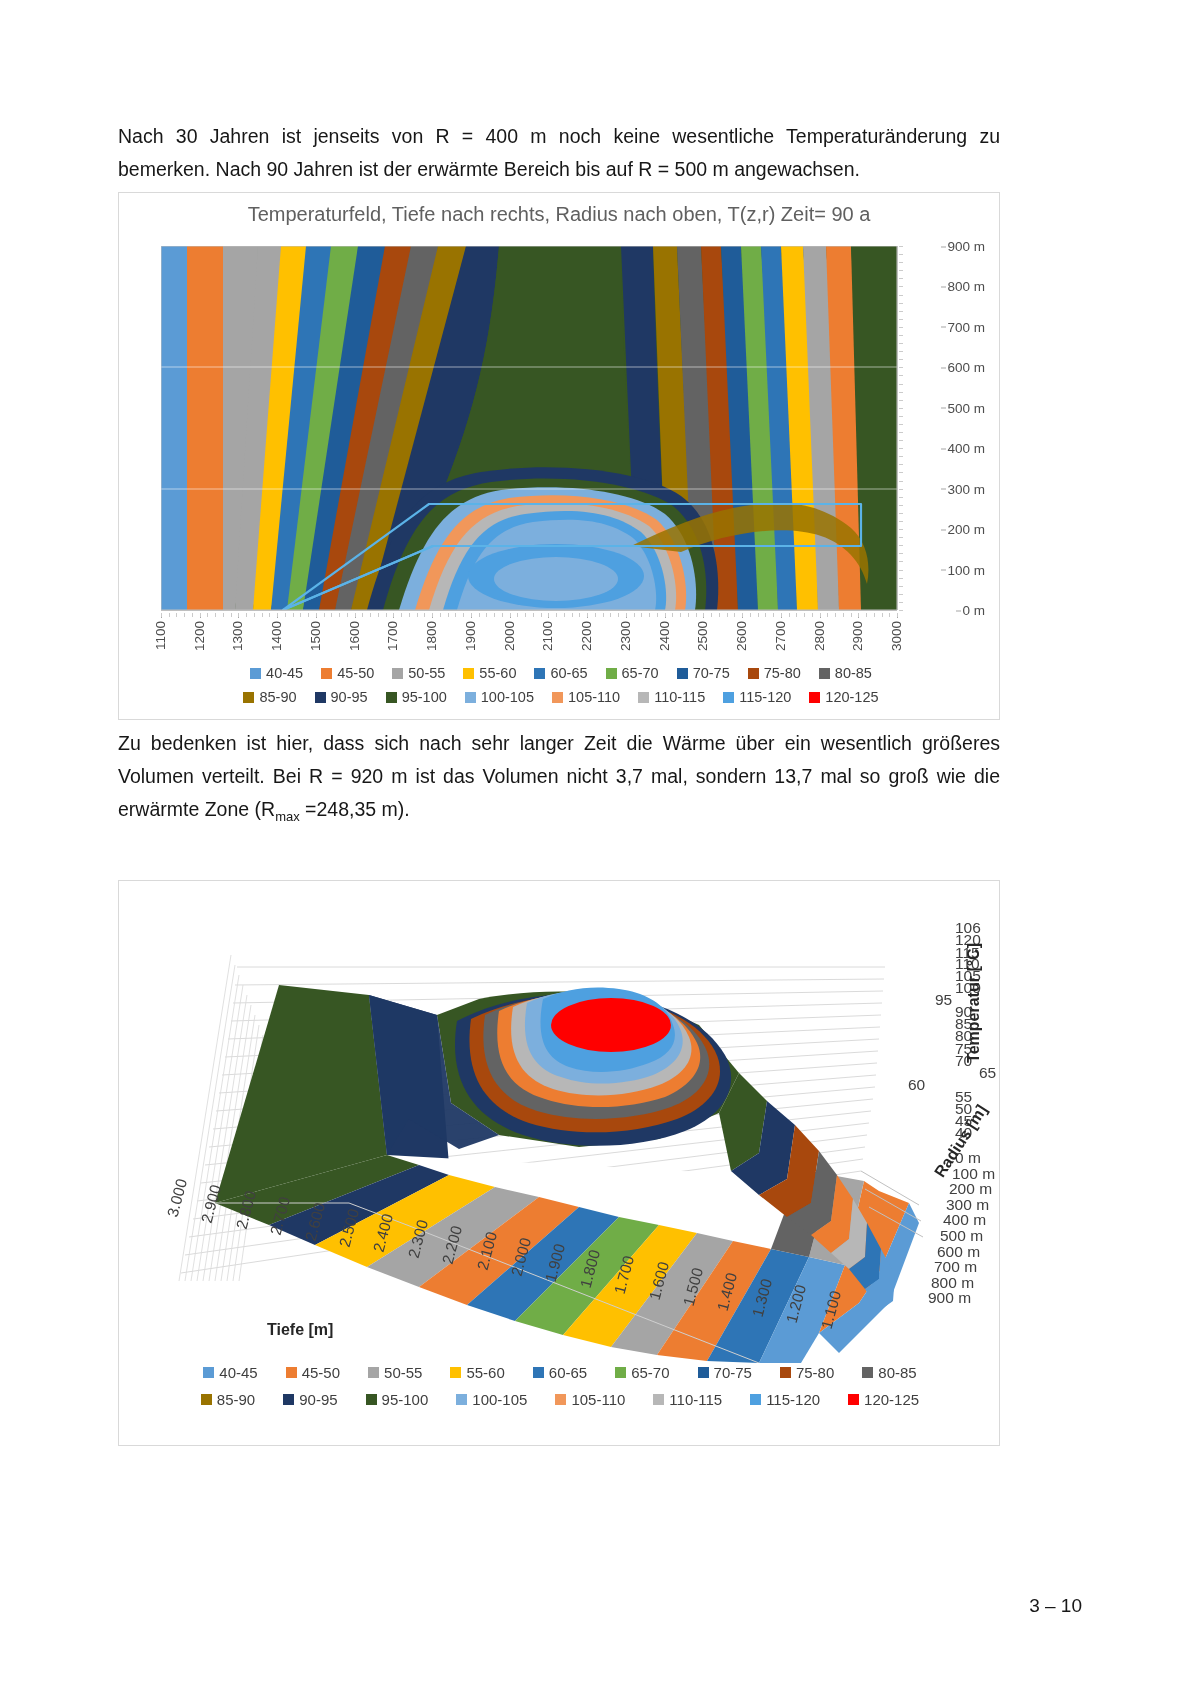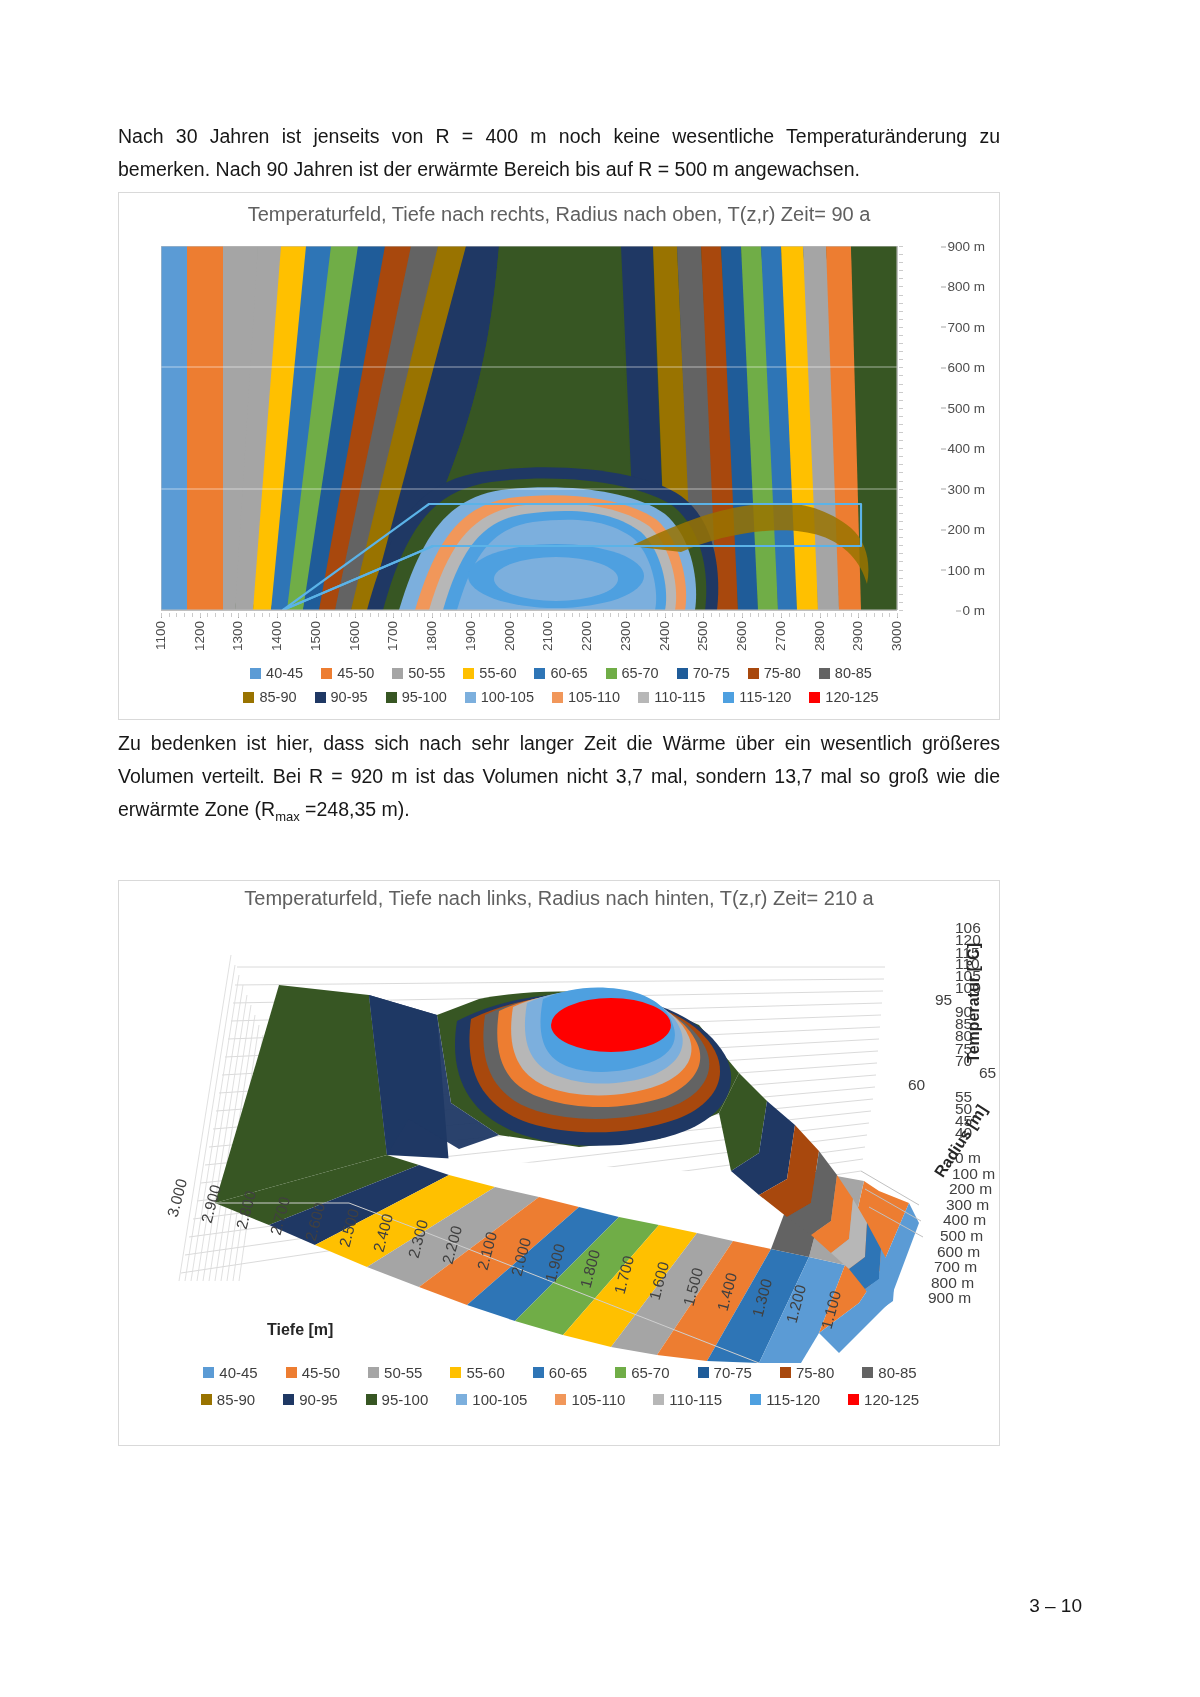--- a/index.html
+++ b/index.html
@@ -500,21 +500,20 @@
           <span class="leg-swatch" style="background: rgb(255, 0, 0);"></span>
           <span>120-125</span>
         </div>
       </div>
   </div>
 
   <div class="para" id="para-2"><span>Zu bedenken ist hier, dass sich nach sehr langer Zeit die Wärme über ein wesentlich größeres Volumen verteilt. Bei R = 920 m ist das Volumen nicht 3,7 mal, sondern 13,7 mal so groß wie die erwärmte Zone (R</span><span class="sub">max</span><span> =248,35 m).</span></div>
 
   <div class="chart-box" id="chart2-box">
 
-    <div class="chart-title">Temperaturfeld, Tiefe nach links, Radius nach hinten, T(z,r) Zeit= 210 a</div>
 
     <div id="c2-plot">
       <svg width="882" height="460" viewBox="0 0 882 460">
         <defs>
           <clipPath id="c2clip">
               <rect x="0" y="0" width="882" height="460"></rect>
             </clipPath>
         </defs>
 
         <g stroke="#d6d6d6" stroke-width="0.9" fill="none">

